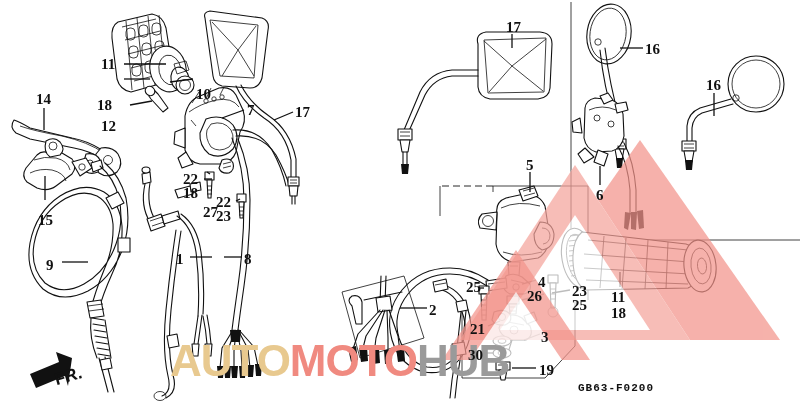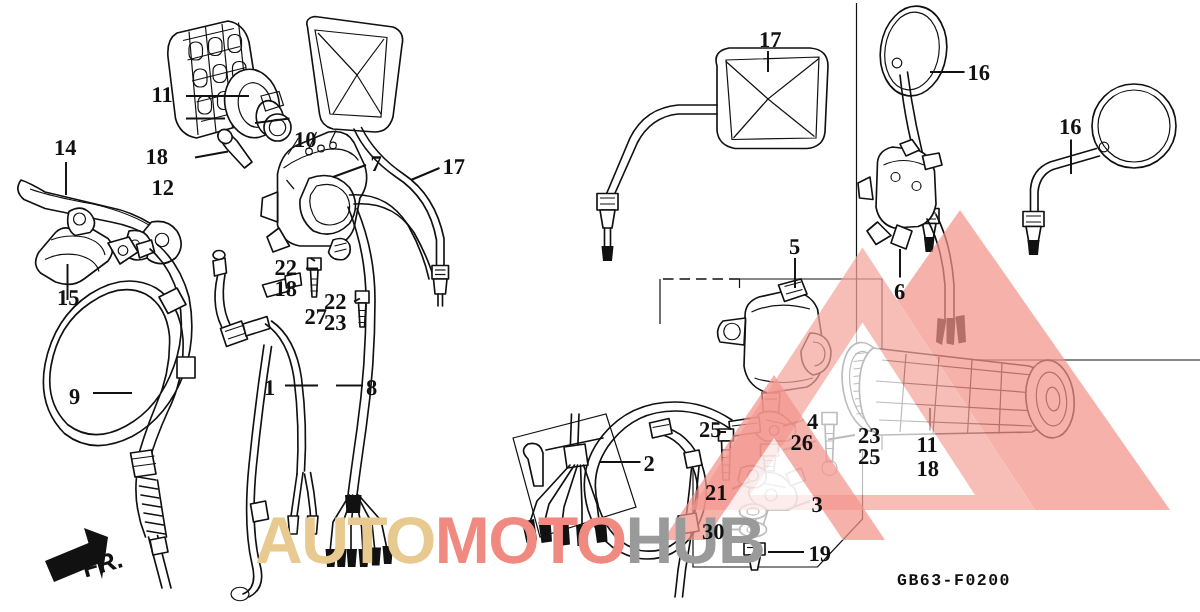--- a/index.html
+++ b/index.html
@@ -509,21 +509,21 @@
   </div>
 
   <div id="callout-layer">
       <div class="lbl" style="left: 101px; top: 57px;">11</div>
       <div class="lbl" style="left: 101px; top: 72px; margin-top: 47px;">12</div>
       <div class="lbl" style="left: 196px; top: 72px; margin-top: 15px;">10</div>
       <div class="lbl" style="left: 97px; top: 98px;">18</div>
       <div class="lbl" style="left: 36px; top: 92px;">14</div>
       <div class="lbl" style="left: 247px; top: 103px;">7</div>
       <div class="lbl" style="left: 295px; top: 105px;">17</div>
-      <div class="lbl" style="left: 38px; top: 192px;">15</div>
+      <div class="lbl" style="left: 38px; top: 213px;">15</div>
       <div class="lbl" style="left: 203px; top: 161px; margin-top: 44px;">27</div>
       <div class="lbl" style="left: 183px; top: 172px;">22</div>
       <div class="lbl" style="left: 183px; top: 186px;">18</div>
       <div class="lbl" style="left: 216px; top: 195px;">22</div>
       <div class="lbl" style="left: 216px; top: 209px;">23</div>
       <div class="lbl" style="left: 46px; top: 258px;">9</div>
       <div class="lbl" style="left: 176px; top: 252px;">1</div>
       <div class="lbl" style="left: 244px; top: 252px;">8</div>
       <div class="lbl" style="left: 506px; top: 20px;">17</div>
       <div class="lbl" style="left: 645px; top: 42px;">16</div>
@@ -539,15 +539,15 @@
       <div class="lbl" style="left: 611px; top: 290px;">11</div>
       <div class="lbl" style="left: 611px; top: 306px;">18</div>
       <div class="lbl" style="left: 470px; top: 322px;">21</div>
       <div class="lbl" style="left: 541px; top: 330px;">3</div>
       <div class="lbl" style="left: 468px; top: 348px;">30</div>
       <div class="lbl" style="left: 539px; top: 363px;">19</div>
     </div>
 
   <div class="fr" style="left:58px;top:370px;">FR.</div>
 
-  <div class="code" style="left:598px;top:382px;">GB63-F0200</div>
+  <div class="code" style="left:578px;top:382px;">GB63-F0200</div>
 
 </div>
 
 </body></html>

